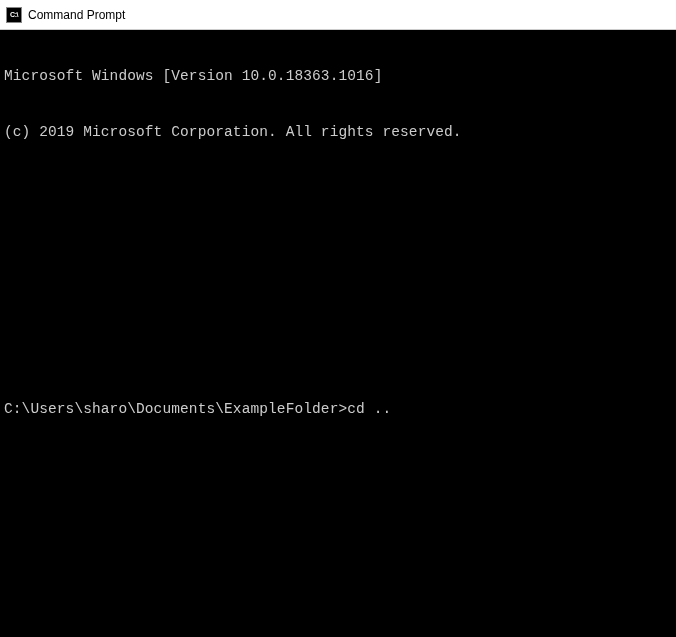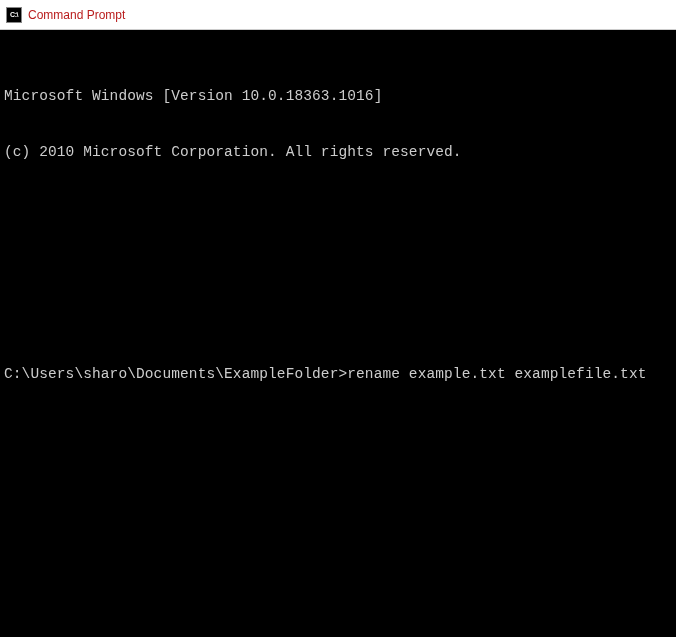--- a/index.html
+++ b/index.html
@@ -36,26 +36,26 @@
     .titlebar-icon-text {
       color: #fff;
       font-size: 7px;
       font-weight: bold;
       font-family: Arial, sans-serif;
       letter-spacing: -0.5px;
     }
     .titlebar-title {
       font-family: 'Segoe UI', Tahoma, sans-serif;
       font-size: 12px;
-      color: #b91c1c;
+      color: #000000;
     }
     .terminal {
       background: #000;
       color: #ccc;
-      padding: 20px 4px;
+      padding: 0 4px;
       font-size: 14.5px;
       line-height: 18.5px;
       letter-spacing: 0.1px;
       height: calc(100% - 30px);
       overflow: hidden;
       white-space: pre-wrap;
       word-break: break-all;
     }
     .line {
       display: block;
@@ -67,26 +67,26 @@
 
 <div class="titlebar">
   <div class="titlebar-icon">
     <span class="titlebar-icon-text">C:\</span>
   </div>
   <div class="titlebar-title">Command Prompt</div>
 </div>
 
 <div class="terminal">
   <span class="line">Microsoft Windows [Version 10.0.18363.1016]</span>
-  <span class="line">(c) 2010 Microsoft Corporation. All rights reserved.</span>
+  <span class="line">(c) 2019 Microsoft Corporation. All rights reserved.</span>
   <span class="line"></span>
   <span class="line"></span>
   <span class="line"></span>
-  <span class="line">C:\Users\sharo\Documents\ExampleFolder&gt;rename example.txt examplefile.txt</span>
   <span class="line"></span>
+  <span class="line">C:\Users\sharo\Documents\ExampleFolder&gt;cd ..</span>
   <span class="line"></span>
   
   
   
   
   
   
   
   
 </div>

